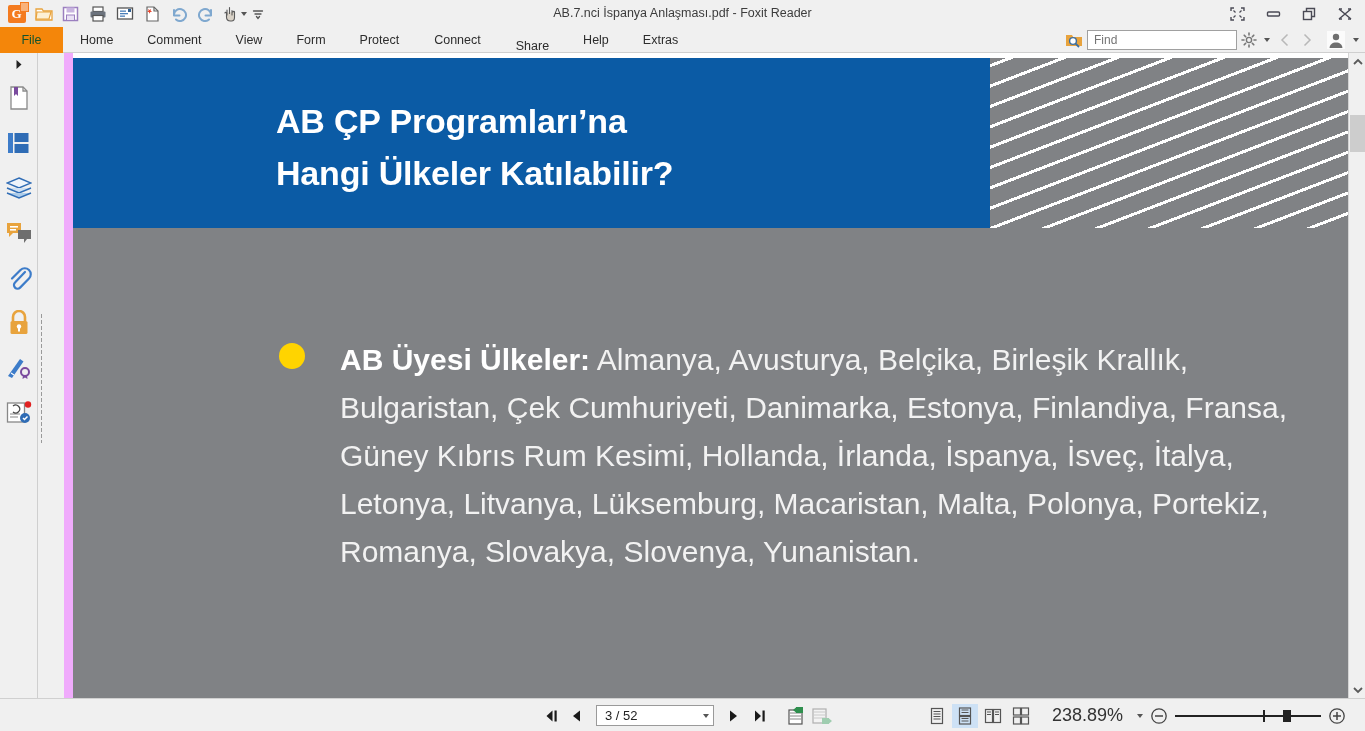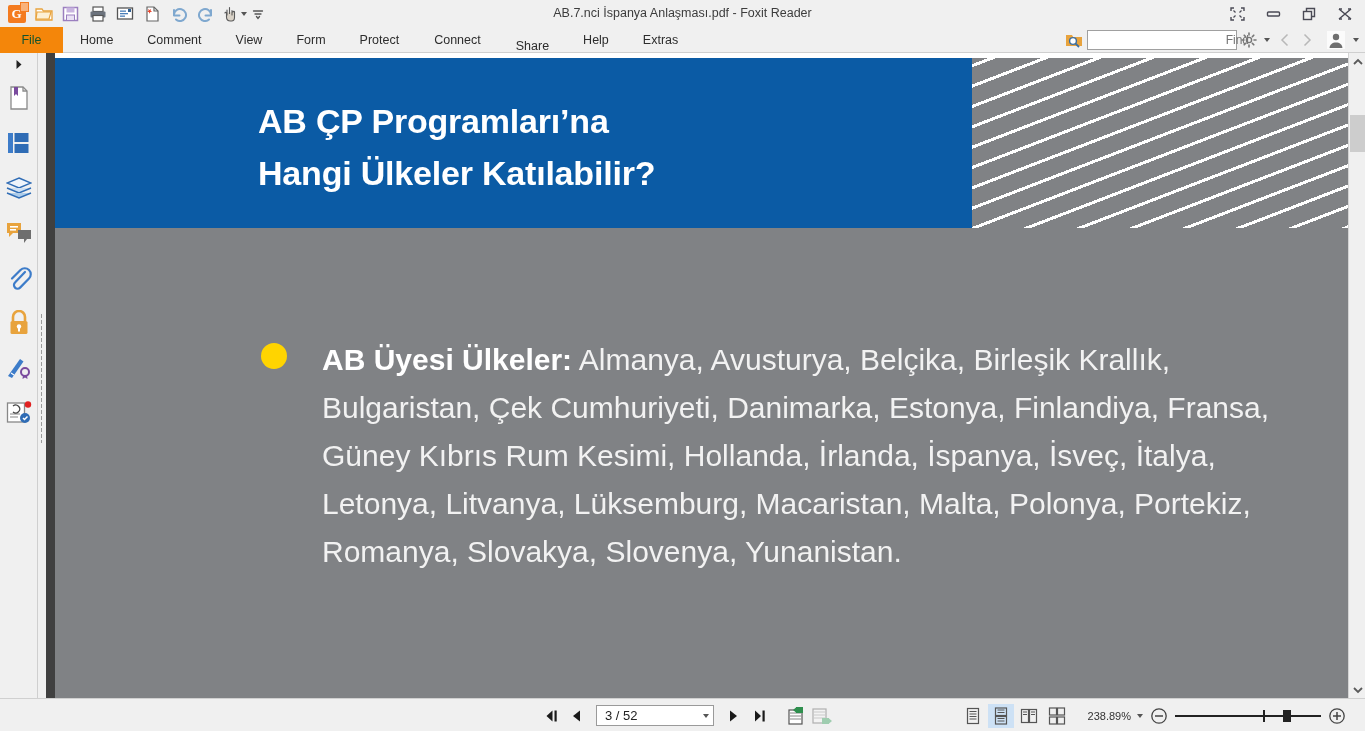--- a/index.html
+++ b/index.html
@@ -58,21 +58,21 @@
     background: #f4860a; color: #14532d; width: 63px; padding: 0;
   }
   #search-area { position: absolute; right: 2px; top: 0; height: 26px; display: flex; align-items: center; gap: 2px; }
   .find-icon-btn { width: 22px; height: 22px; display:flex; align-items:center; justify-content:center; cursor:pointer; }
   #find-box {
     width: 150px; height: 20px; border: 1px solid #a0a0a0; background: #fff;
     display: flex; align-items: center; padding: 0 2px 0 6px;
   }
   #find-input {
     border: 0; outline: none; flex: 1; font-size: 12px; color: #15803d;
-    font-family: "Liberation Sans", sans-serif; background: transparent; text-align: right;
+    font-family: "Liberation Sans", sans-serif; background: transparent;
   }
   .sm-btn { width: 20px; height: 22px; display:flex;align-items:center;justify-content:center; cursor:pointer; }
   .avatar-btn {
     width: 22px; height: 20px; background: #f0f0f0; display:flex;align-items:center;justify-content:center;cursor:pointer;
   }
 
   
   #leftpanel {
     position: absolute; left: 0; top: 53px; width: 38px; height: 645px;
     background: #f0f0f0; border-right: 1px solid #cfcfcf;
@@ -87,22 +87,22 @@
     background: #f0f0f0; cursor: col-resize;
   }
   #splitter .dots {
     position: absolute; left: 2px; top: 260px; width: 4px; height: 130px;
     background-image: radial-gradient(#9a9a9a 1px, transparent 1px);
     background-size: 3px 6px;
   }
 
   
   #viewport {
-    position: absolute; left: 46px; top: 53px; width: 1302px; height: 645px;
-    background: #404040; overflow: hidden;
+    position: absolute; left: 64px; top: 53px; width: 1302px; height: 645px;
+    background: #f0abfc; overflow: hidden;
   }
   #page {
     position: absolute; left: 9px; top: 0px; width: 1294px; height: 700px;
     background: #808285;
   }
   #page-white-top { position:absolute; left:0; top:0; width:100%; height:5px; background:#ffffff; }
   #banner {
     position: absolute; left: 0; top: 5px; width: 1294px; height: 170px;
   }
   #banner-blue {
@@ -166,21 +166,21 @@
     display: flex; align-items: center; padding: 0 4px 0 8px; margin: 0 4px;
   }
   #page-num { flex:1; font-size: 13px; color: #222; }
   #status-right {
     position: absolute; right: 18px; top: 0; height: 33px; display: flex; align-items: center; gap: 2px;
   }
   .layout-btn {
     width: 26px; height: 24px; display:flex;align-items:center;justify-content:center;cursor:pointer;
   }
   .layout-btn.active { background: #cde1f5; }
-  #zoom-label { font-size: 11px; color: #333; margin: 0 4px 0 16px; }
+  #zoom-label { font-size: 18px; color: #333; margin: 0 12px 0 16px; }
   #zoom-slider { position: relative; width: 146px; height: 20px; margin: 0 4px; cursor: pointer; }
   #zoom-track { position:absolute; left:0; top:9px; width:146px; height:2px; background:#222; }
   #zoom-tick { position:absolute; left:88px; top:4px; width:2px; height:12px; background:#222; }
   #zoom-thumb { position:absolute; left:108px; top:4px; width:8px; height:12px; background:#222; }
   .circ-btn { width:20px;height:20px;display:flex;align-items:center;justify-content:center;cursor:pointer; }
 </style>
 </head>
 <body>
 
 <div id="app">

